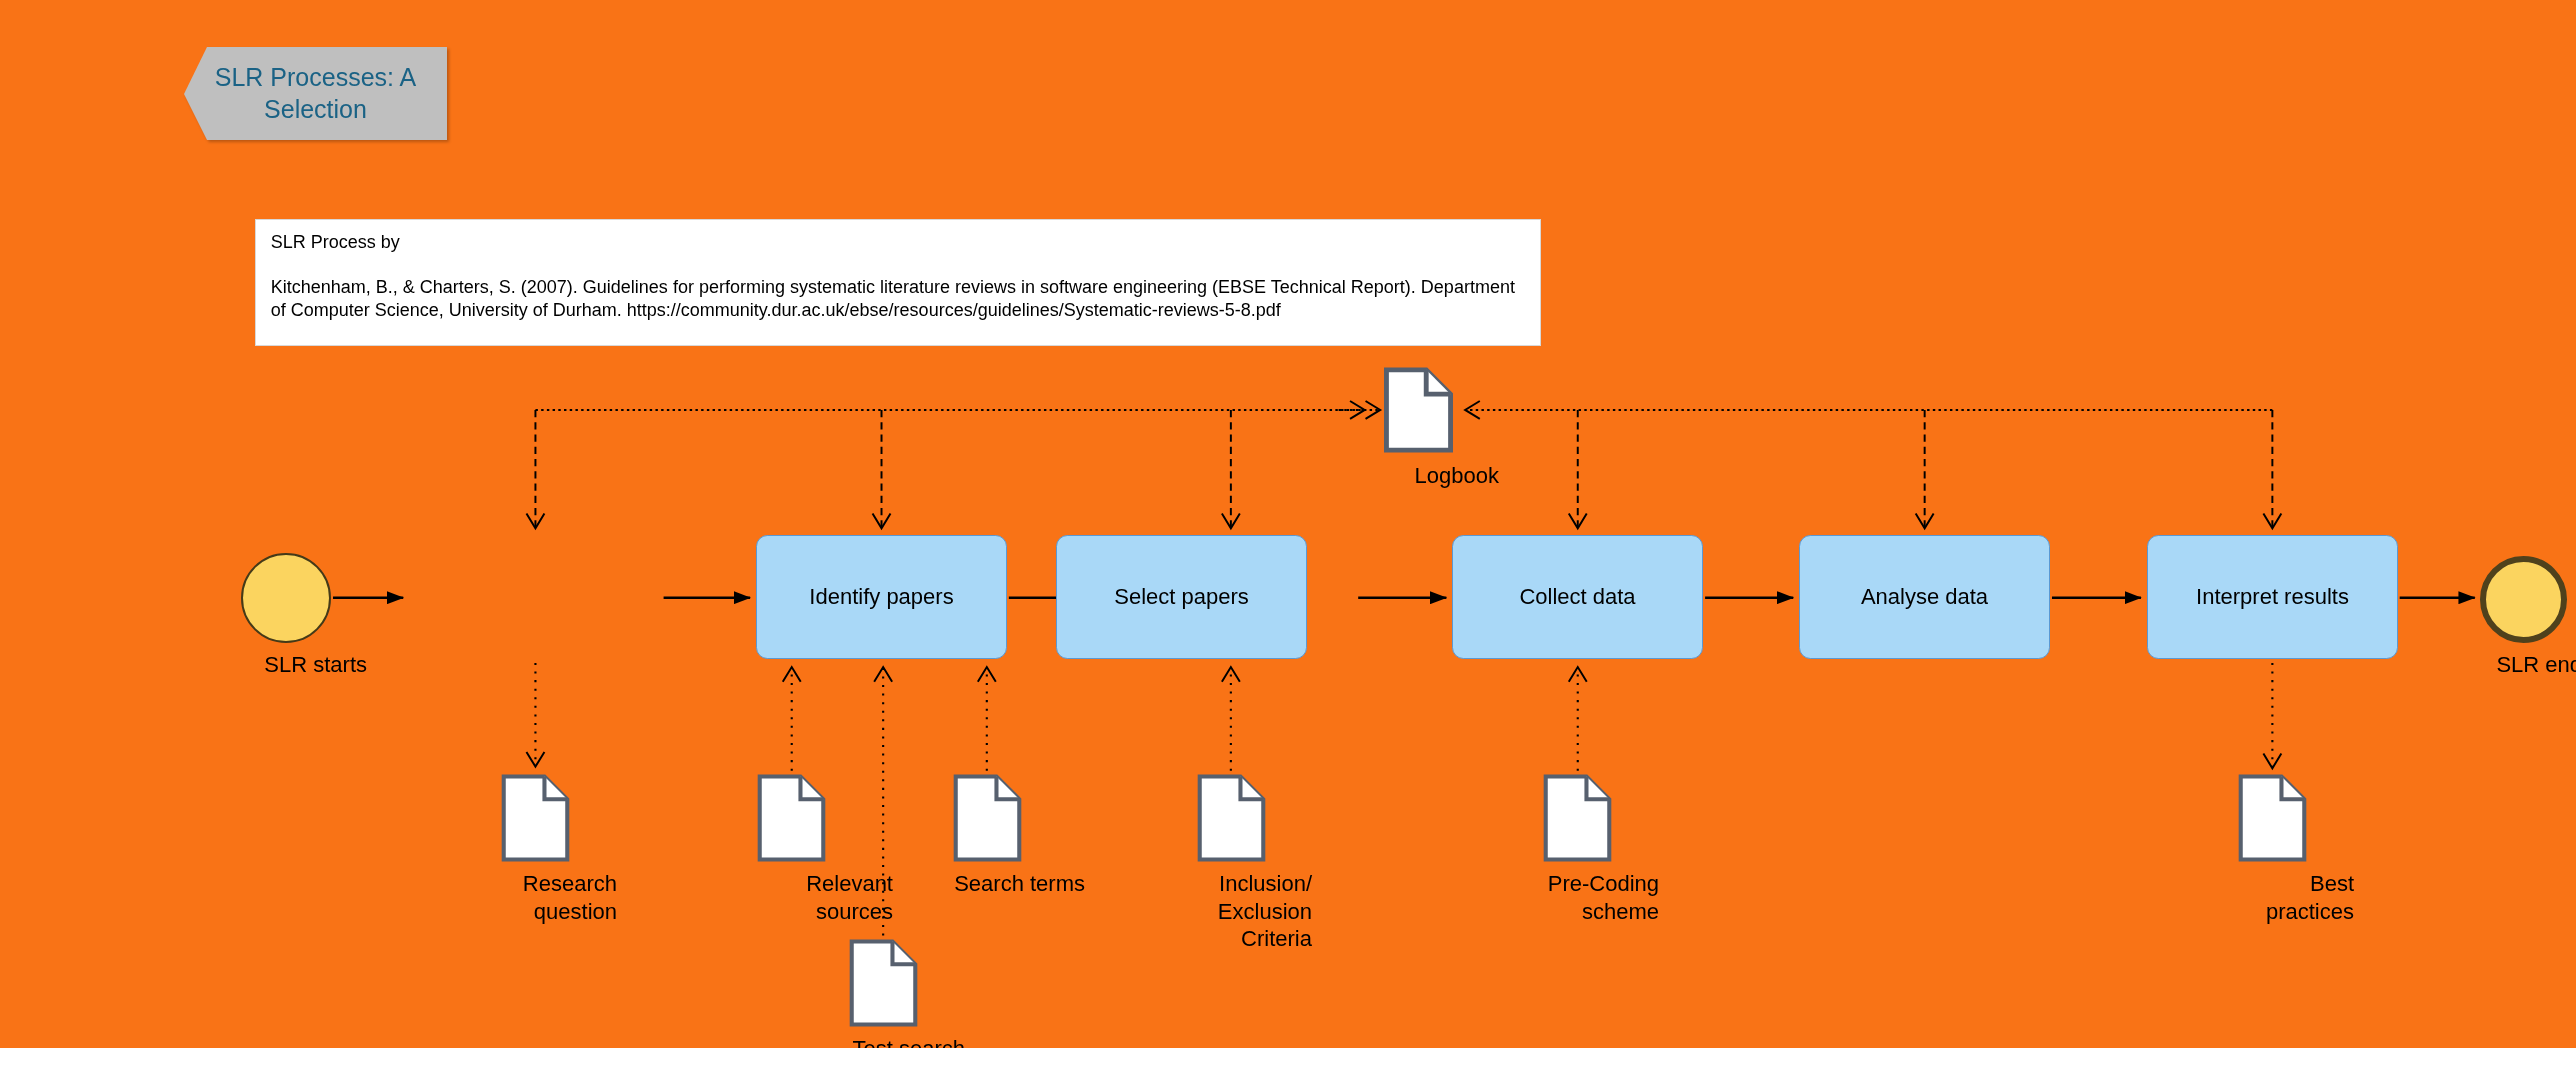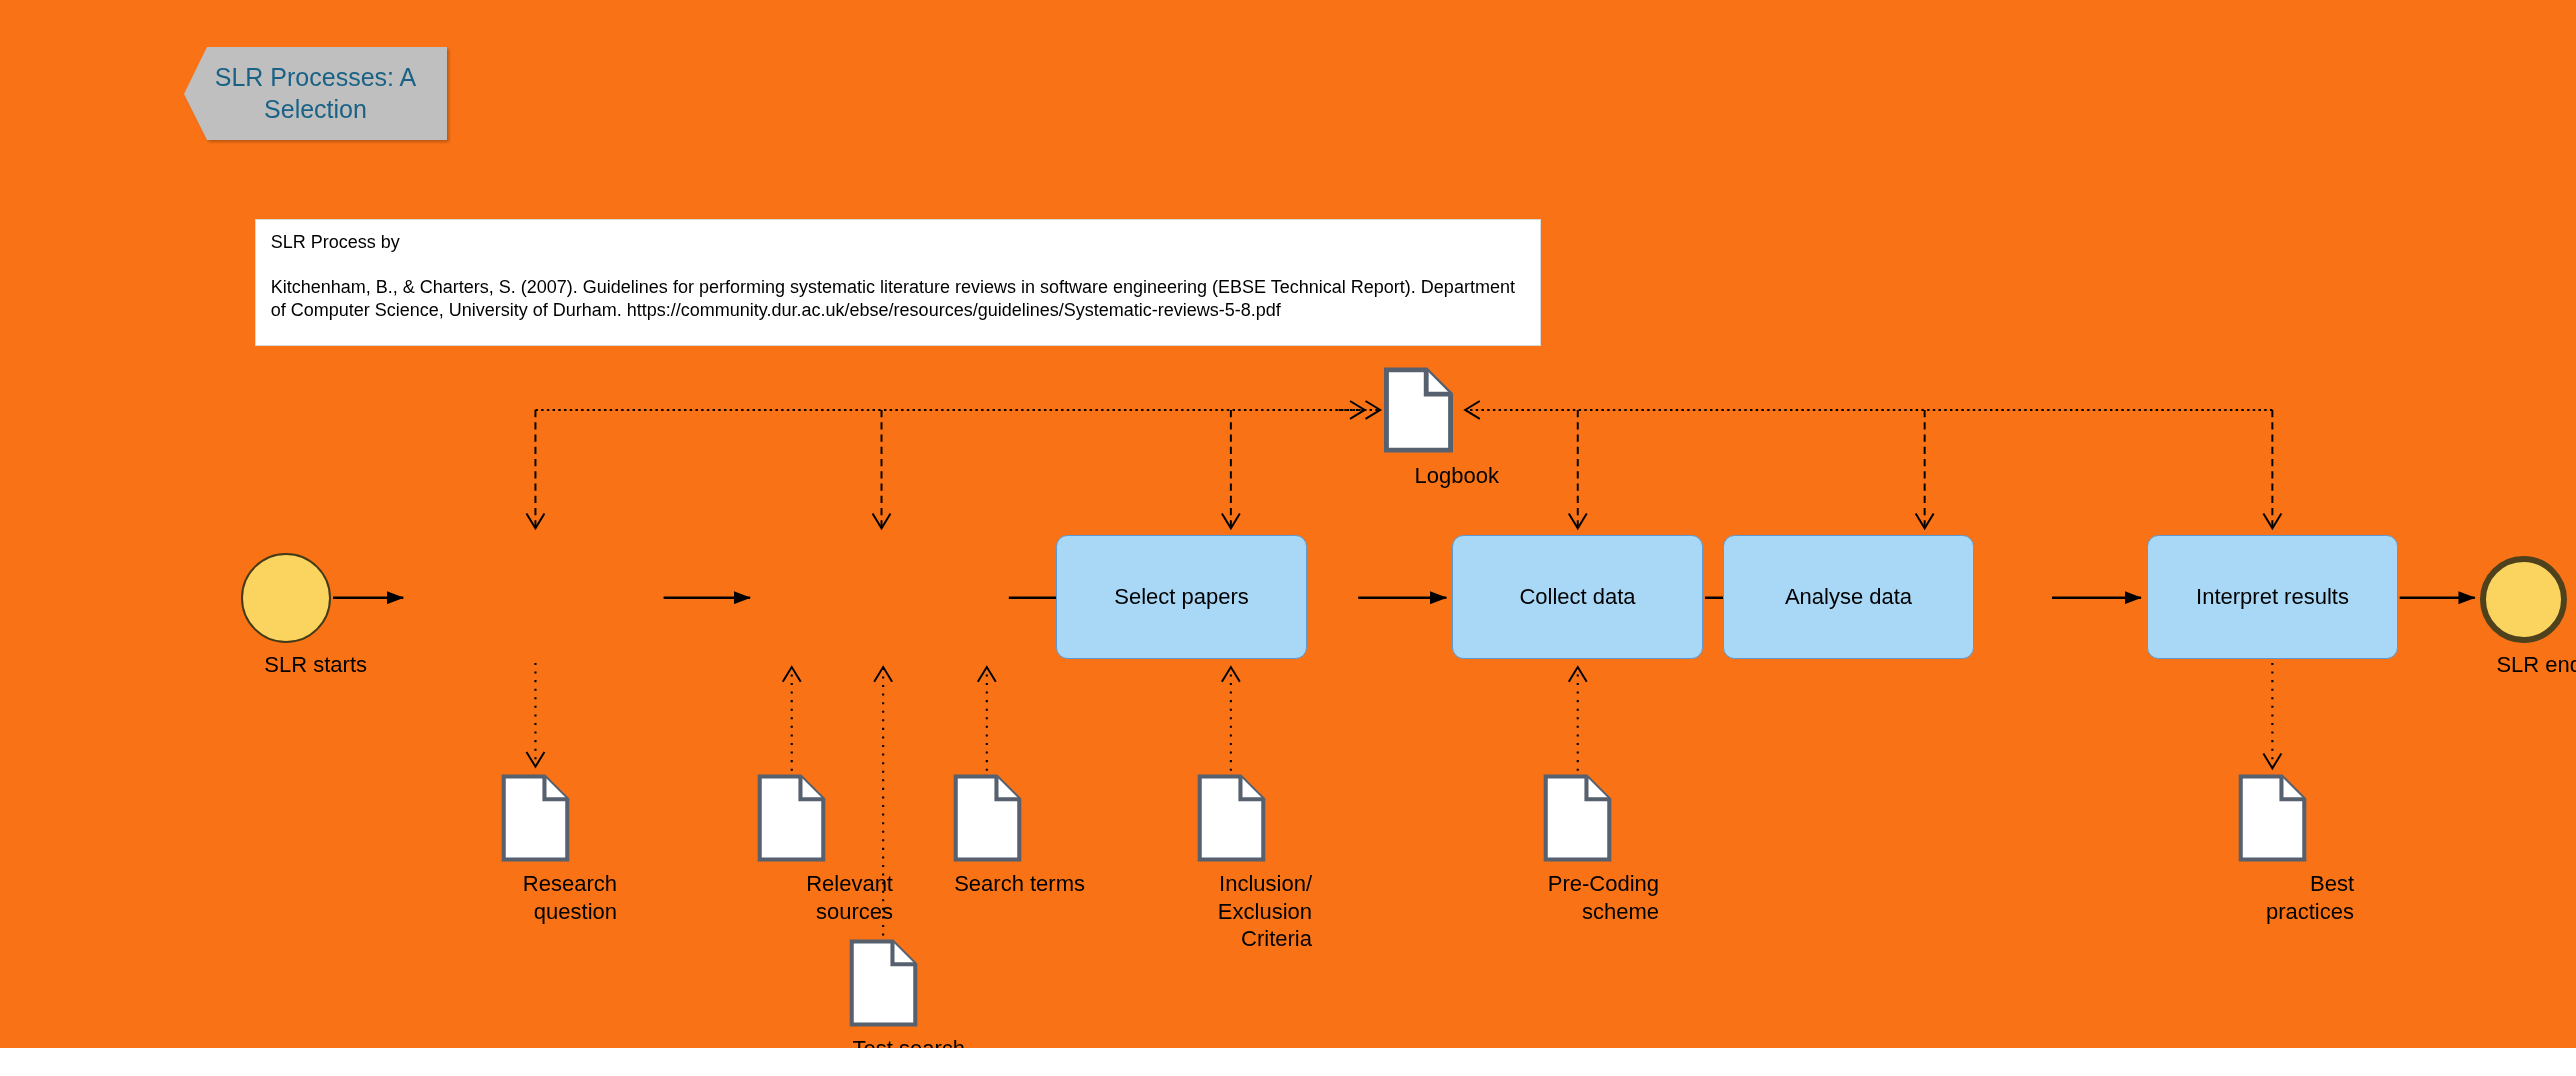--- a/index.html
+++ b/index.html
@@ -109,23 +109,24 @@
     <span class="heading">SLR Process by</span>
     <span class="body">Kitchenham, B., &amp; Charters, S. (2007). Guidelines for performing systematic literature reviews in software engineering (EBSE Technical Report). Department of Computer Science, University of Durham. https://community.dur.ac.uk/ebse/resources/guidelines/Systematic-reviews-5-8.pdf</span>
   </div>
 
   <div class="event start"></div>
   <div class="lbl" style="left:204px;top:651px;width:163px;">SLR starts</div>
 
   <div class="event end"></div>
   <div class="lbl" style="left:2454px;top:651px;width:139px;">SLR ends</div>
 
+  <div class="process" style="left:756px;"><span>Identify papers</span></div>
   <div class="process" style="left:1056px;"><span>Select papers</span></div>
   <div class="process" style="left:1452px;"><span>Collect data</span></div>
-  <div class="process" style="left:1723px;text-align:center;"><span>Analyse data</span></div>
+  <div class="process" style="left:1799px;text-align:center;"><span>Analyse data</span></div>
   <div class="process" style="left:2147px;"><span>Interpret results</span></div>
 
   <div class="doc" style="left:1384px;top:367px;width:69px;height:86px;">
     <svg viewBox="0 0 85 105">
         <path d="M3,3 H52 L82,33 V102 H3 Z" fill="#fff" stroke="#57606E" stroke-width="6"></path>
         <path d="M52,3 V33 H82" fill="#fff" stroke="#57606E" stroke-width="6"></path>
       </svg>
   </div>
   <div class="lbl" style="left:1344px;top:462px;width:155px;">Logbook</div>
 

